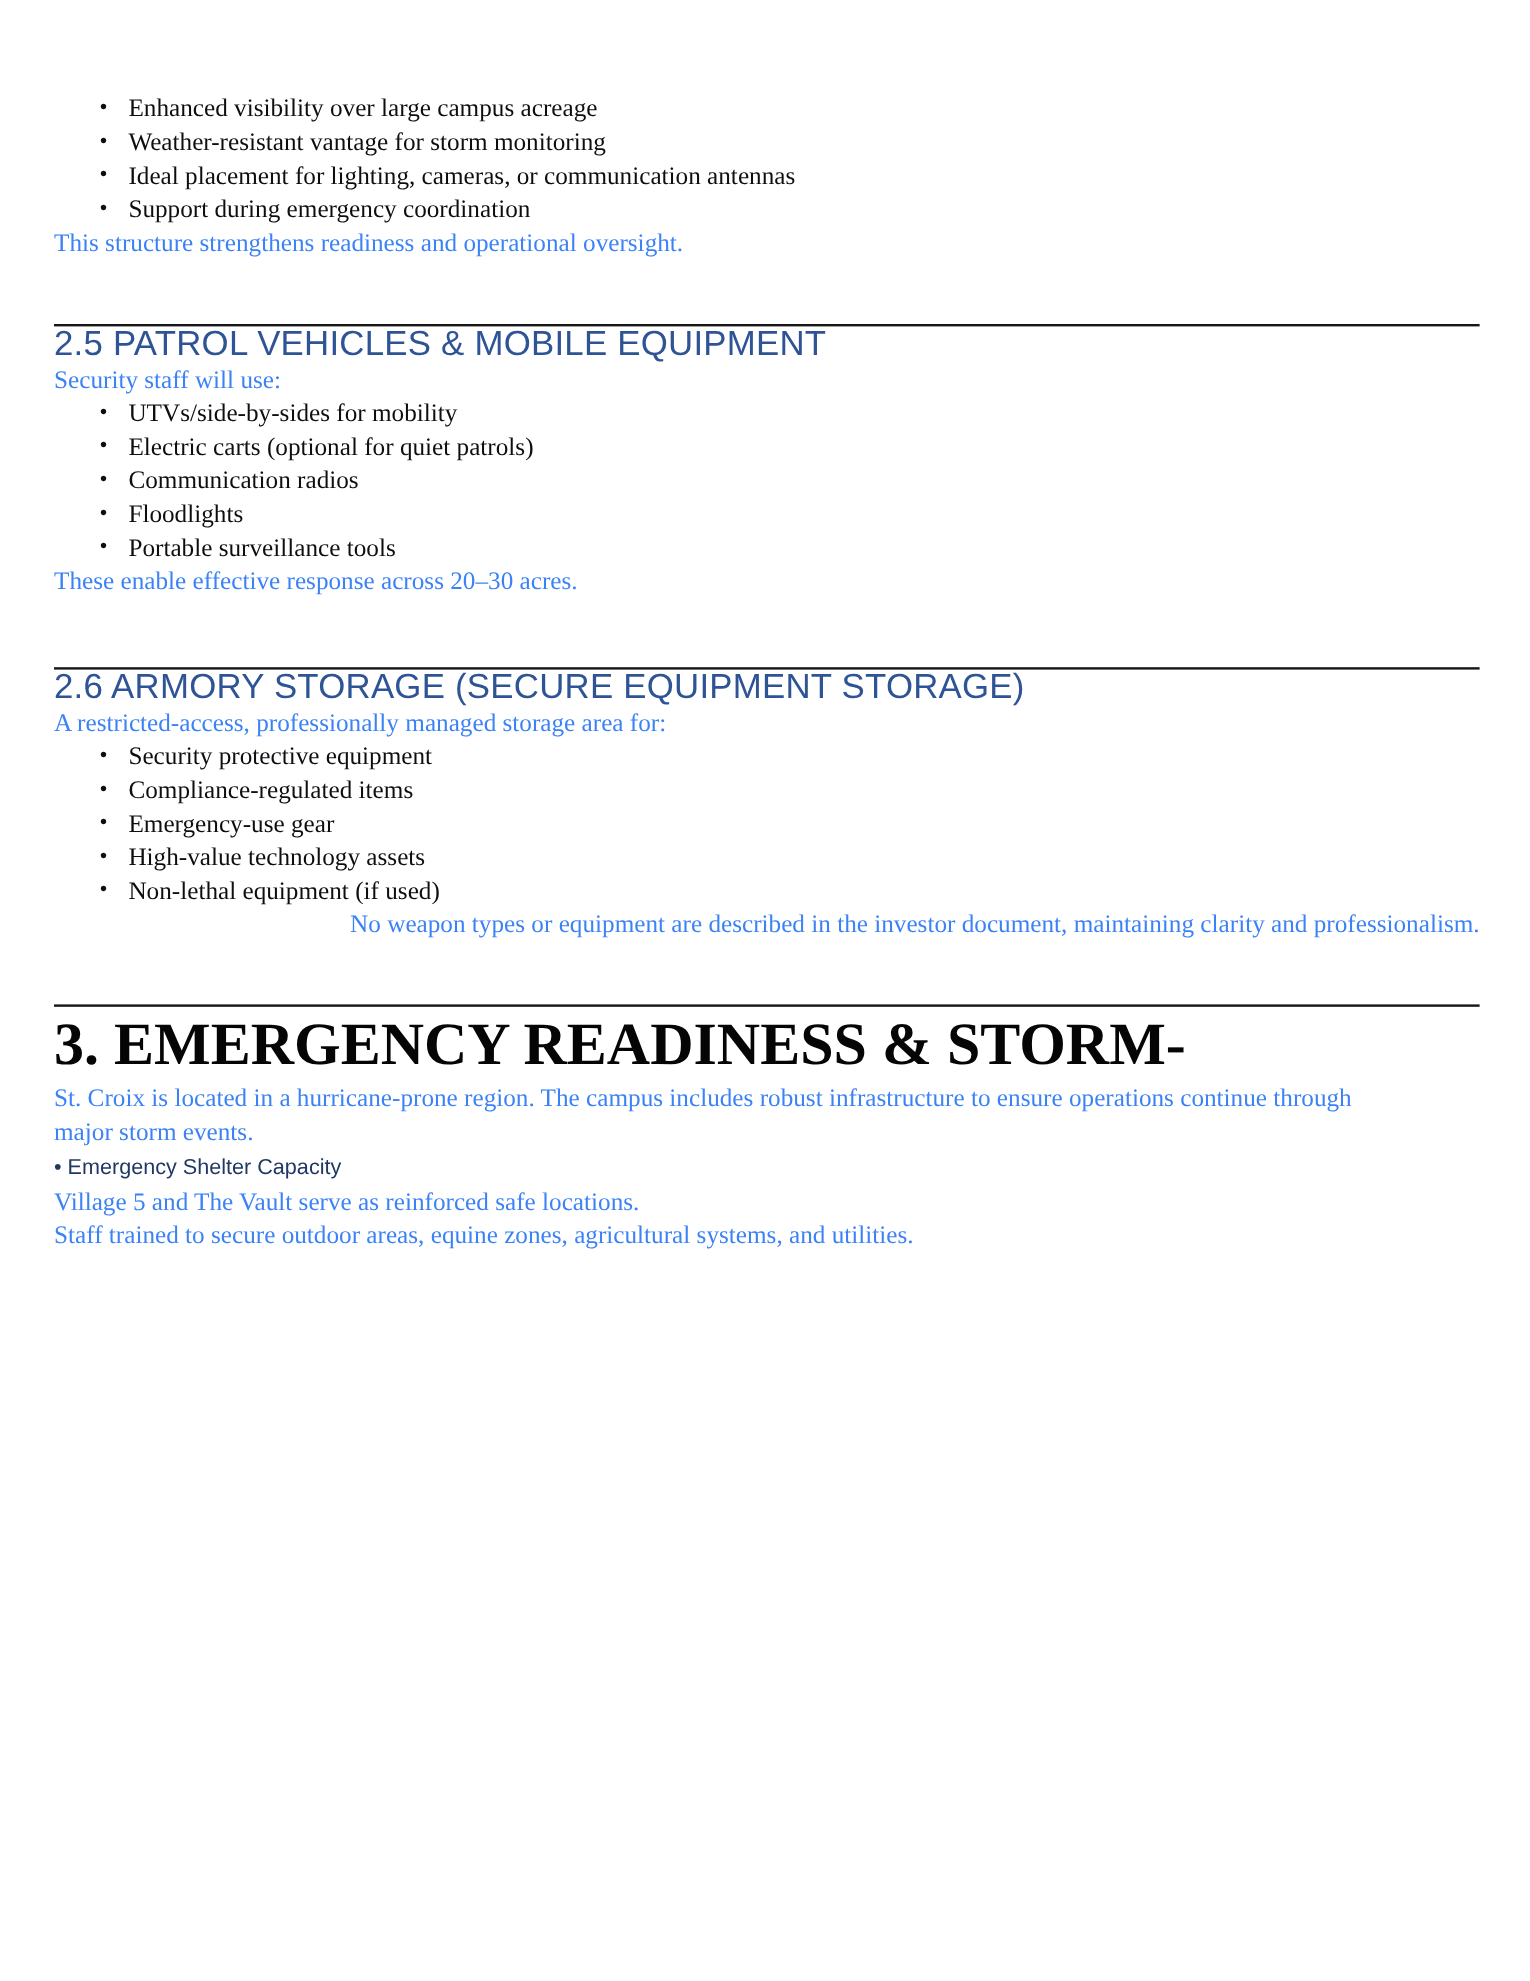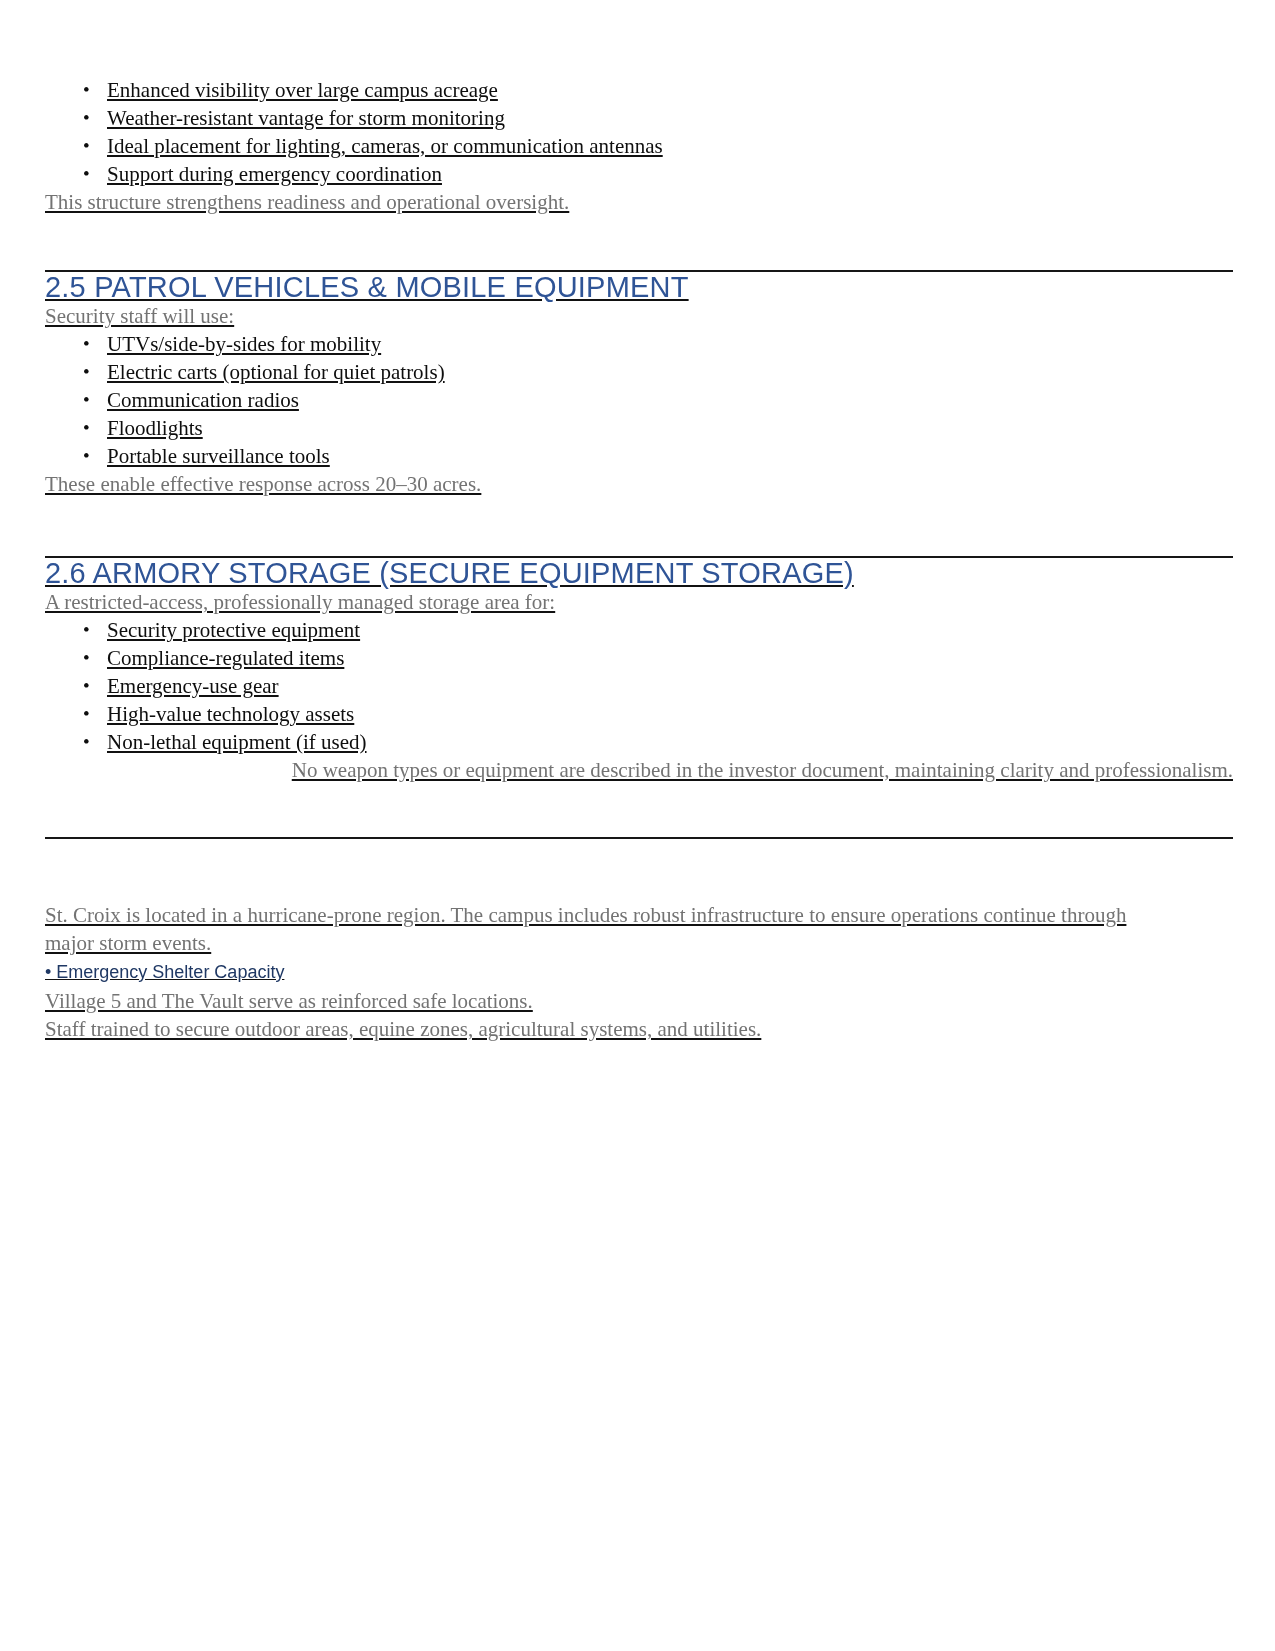--- a/index.html
+++ b/index.html
@@ -10,28 +10,27 @@
   .page {
     position: relative;
     width: 1275px;
     height: 1651px;
     background: #ffffff;
     box-sizing: border-box;
     padding: 76px 42px 0 45px;
     overflow: hidden;
     font-family: "Liberation Serif", "DejaVu Serif", serif;
     color: #111111;
-    text-decoration: underline;
   }
   
   p.body-text {
     margin: 0;
     font-size: 21px;
     line-height: 28px;
-    color: #737373;
+    color: #3b82f6;
   }
   
   ul.bullet-list {
     margin: 0;
     padding: 0 0 0 62px;
     list-style: none;
   }
   ul.bullet-list li {
     position: relative;
     font-size: 21px;
@@ -137,21 +136,21 @@
     <li>Emergency-use gear</li>
     <li>High-value technology assets</li>
     <li>Non-lethal equipment (if used)</li>
   </ul>
 
   <p class="body-text mt-close3">No weapon types or equipment are described in the investor document, maintaining clarity and professionalism.</p>
 
   <hr class="rule mt-rule3">
 
   <h1 class="chapter-title mt-title">
-    <br>
+    <span>3. EMERGENCY READINESS &amp; STORM-</span><br>
   </h1>
 
   <p class="body-text ch-intro mt-chintro">St. Croix is located in a hurricane-prone region. The campus includes robust infrastructure to ensure operations continue through major storm events.</p>
 
   <h3 class="sub-heading mt-subh" style="color:#1F3864">• Emergency Shelter Capacity</h3>
   <p class="body-text mt-subbody">Village 5 and The Vault serve as reinforced safe locations.</p>
 
   <p class="body-text mt-subbody">Staff trained to secure outdoor areas, equine zones, agricultural systems, and utilities.</p>
 
 </div>

